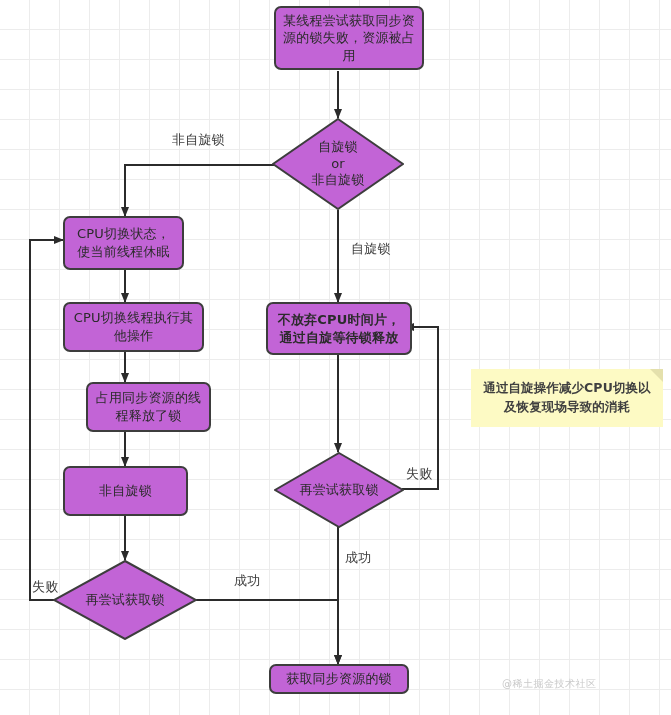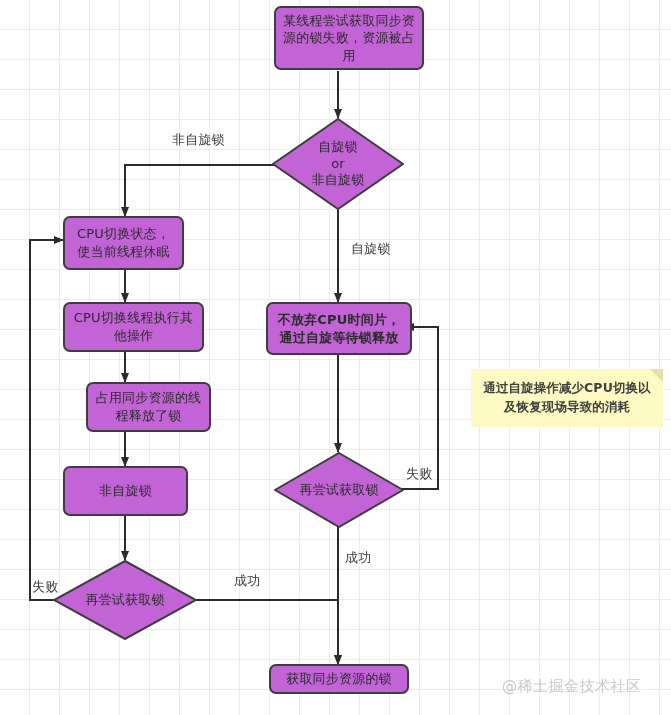--- a/index.html
+++ b/index.html
@@ -94,21 +94,21 @@
     position: absolute;
     right: 0;
     top: 0;
     width: 0;
     height: 0;
     border-left: 13px solid transparent;
     border-top: 13px solid #e4e0ac;
   }
   .watermark {
     position: absolute;
-    font-size: 15px;
+    font-size: 10px;
     color: #c9c9c9;
     white-space: nowrap;
     letter-spacing: 0.5px;
   }
 </style>
 </head>
 <body>
 
 <div id="canvas">
 

